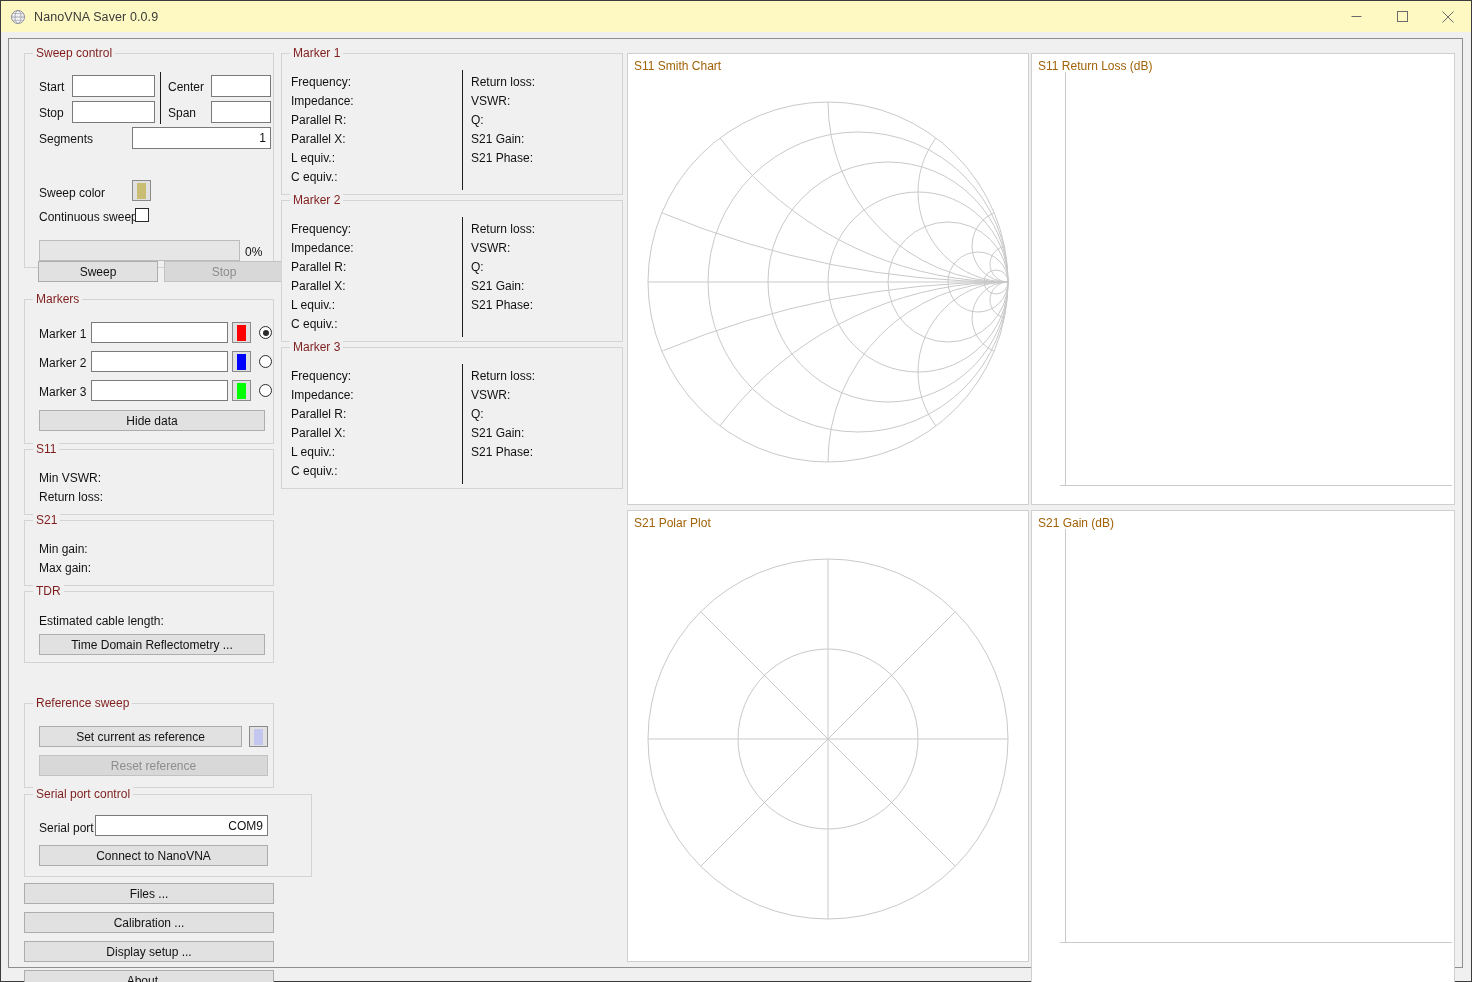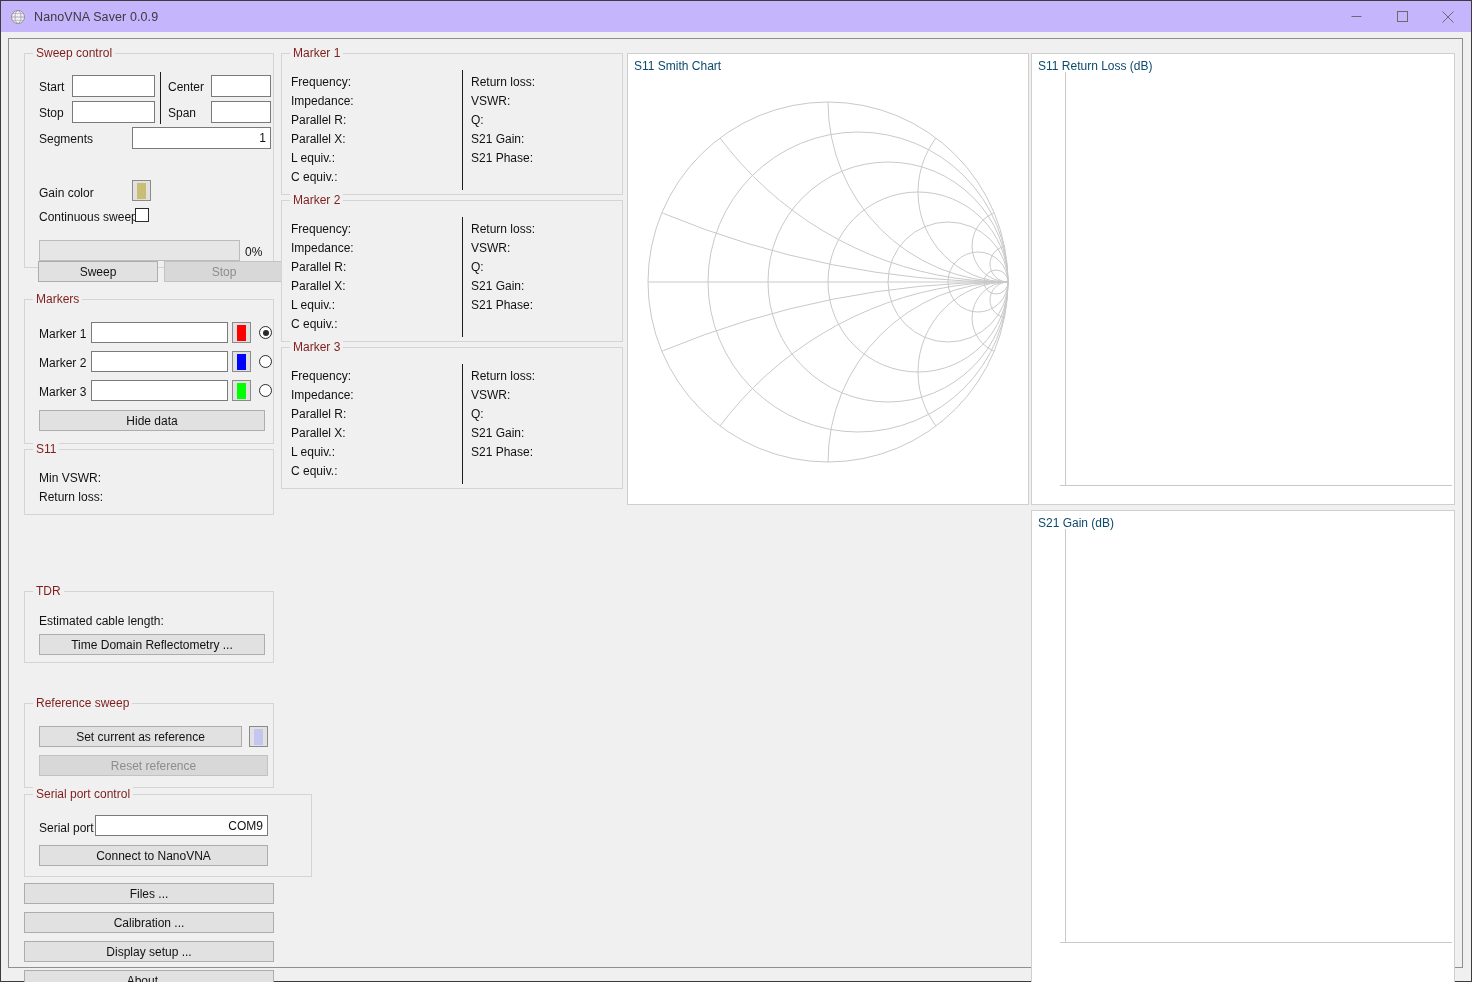--- a/index.html
+++ b/index.html
@@ -13,21 +13,21 @@
     position: relative;
     width: 1472px; height: 982px;
     background: #f0f0f0;
     box-sizing: border-box;
     border: 1px solid #3c3c3c;
   }
   
   .titlebar {
     position: absolute; top: 0; left: 0;
     width: 1470px; height: 31px;
-    background: #c4b5fd;
+    background: #fef9c3;
     display: flex; align-items: center;
     box-sizing: border-box;
   }
   .app-icon {
     width: 16px; height: 16px; margin-left: 9px; margin-right: 8px;
     flex: 0 0 auto;
   }
   .title-text {
     font-size: 12.5px; color: #3b3b3b; letter-spacing: 0.1px;
   }
@@ -121,21 +121,21 @@
   
   .chart {
     position: absolute;
     background: #ffffff;
     border: 1px solid #cfcfcf;
     box-sizing: border-box;
     overflow: hidden;
   }
   .chart-title {
     position: absolute; top: 5px; left: 6px;
-    font-size: 12px; color: #0c4a6e; white-space: nowrap;
+    font-size: 12px; color: #a16207; white-space: nowrap;
   }
   .chart svg { position: absolute; top: 0; left: 0; }
 </style>
 </head>
 <body>
 
 <div class="window">
 
   <div class="titlebar">
     <span class="app-icon">
@@ -184,21 +184,21 @@
 
       <span class="lbl" style="position:absolute; left:143px; top:26px;">Center</span>
       <div class="field" style="left:186px; top:21px; width:60px; height:22px; position:absolute;"></div>
 
       <span class="lbl" style="position:absolute; left:143px; top:52px;">Span</span>
       <div class="field" style="left:186px; top:47px; width:60px; height:22px; position:absolute;"></div>
 
       <span class="lbl" style="position:absolute; left:14px; top:78px;">Segments</span>
       <div class="field" style="left:107px; top:73px; width:139px; height:22px; position:absolute;">1</div>
 
-      <span class="lbl" style="position:absolute; left:14px; top:132px;">Gain color</span>
+      <span class="lbl" style="position:absolute; left:14px; top:132px;">Sweep color</span>
       <div class="colorchip" id="sweep-color-chip" style="position:absolute; left:107px; top:126px; width:19px; height:21px;">
             <i style="background: rgb(200, 189, 114);"></i>
           </div>
 
       <span class="lbl" style="position:absolute; left:14px; top:156px;">Continuous sweep</span>
       <div class="checkbox" style="position:absolute; left:110px; top:154px; width:14px; height:14px;"></div>
 
       <div class="progress" style="position:absolute; left:14px; top:186px; width:201px; height:21px;"></div>
       <span class="lbl" style="position:absolute; left:220px; top:191px;">0%</span>
     </div>
@@ -234,20 +234,25 @@
 
       <div class="btn" style="position:absolute; left:14px; top:110px; width:226px; height:21px;">Hide data</div>
     </div>
 
     <div class="group" style="left:15px; top:410px; width:250px; height:66px;">
       <span class="legend">S11</span>
       <span class="lbl" style="position:absolute; left:14px; top:21px;">Min VSWR:</span>
       <span class="lbl" style="position:absolute; left:14px; top:40px;">Return loss:</span>
     </div>
 
+    <div class="group" style="left:15px; top:481px; width:250px; height:66px;">
+      <span class="legend">S21</span>
+      <span class="lbl" style="position:absolute; left:14px; top:21px;">Min gain:</span>
+      <span class="lbl" style="position:absolute; left:14px; top:40px;">Max gain:</span>
+    </div>
 
     <div class="group" style="left:15px; top:664px; width:250px; height:85px;">
       <span class="legend">Reference sweep</span>
       <div class="btn" style="position:absolute; left:14px; top:22px; width:203px; height:21px;">Set current as reference</div>
       <div class="colorchip" id="ref-chip" style="position:absolute; left:224px; top:22px; width:19px; height:21px;">
             <i style="background: rgb(195, 198, 239);"></i>
           </div>
       <div class="btn disabled" style="position:absolute; left:14px; top:51px; width:229px; height:21px;">Reset reference</div>
     </div>
 
@@ -375,20 +380,33 @@
     <div class="chart" style="left:1022px; top:14px; width:424px; height:452px;">
       <span class="chart-title">S11 Return Loss (dB)</span>
       <svg width="424" height="452" viewBox="0 0 424 452">
         <g stroke="#c9c9c9" stroke-width="1" fill="none">
           <line x1="33.5" y1="18" x2="33.5" y2="432"></line>
           <line x1="28" y1="431.5" x2="420" y2="431.5"></line>
         </g>
       </svg>
     </div>
 
+    <div class="chart" style="left:618px; top:471px; width:402px; height:452px;">
+      <span class="chart-title">S21 Polar Plot</span>
+      <svg width="402" height="452" viewBox="0 0 402 452">
+        <g fill="none" stroke="#c9c9c9" stroke-width="1">
+          <circle cx="200" cy="228" r="180"></circle>
+          <circle cx="200" cy="228" r="90"></circle>
+          <line x1="20" y1="228" x2="380" y2="228"></line>
+          <line x1="200" y1="48" x2="200" y2="408"></line>
+          <line x1="72.7" y1="100.7" x2="327.3" y2="355.3"></line>
+          <line x1="327.3" y1="100.7" x2="72.7" y2="355.3"></line>
+        </g>
+      </svg>
+    </div>
 
     <div class="chart" style="left:1022px; top:471px; width:424px; height:509px;">
       <span class="chart-title">S21 Gain (dB)</span>
       <svg width="424" height="452" viewBox="0 0 424 452">
         <g stroke="#c9c9c9" stroke-width="1" fill="none">
           <line x1="33.5" y1="18" x2="33.5" y2="432"></line>
           <line x1="28" y1="431.5" x2="420" y2="431.5"></line>
         </g>
       </svg>
     </div>

